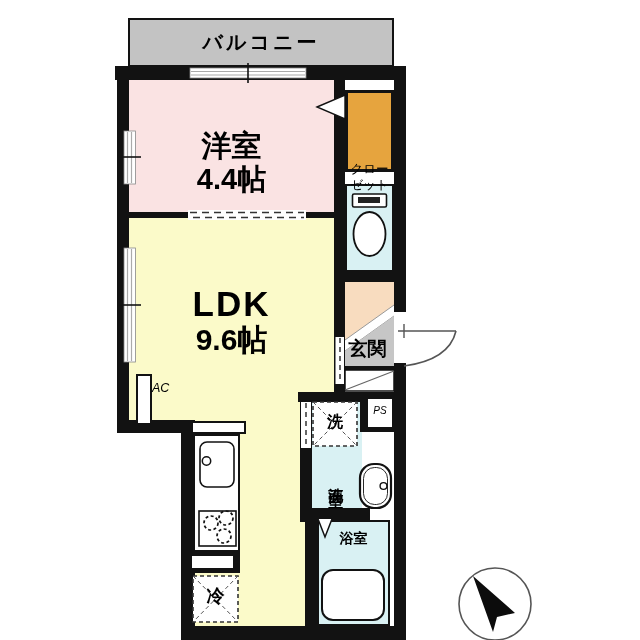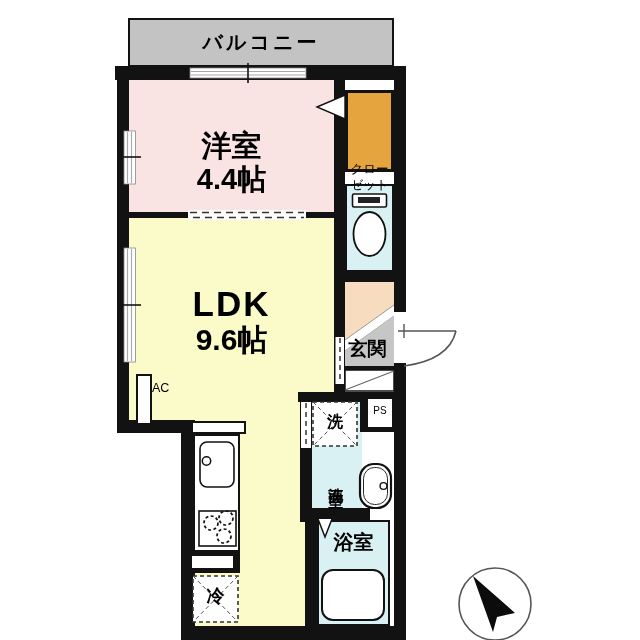--- a/index.html
+++ b/index.html
@@ -2,21 +2,21 @@
 <html><head>
 <meta charset="utf-8">
 <style>
   html,body{margin:0;padding:0;background:#fff;}
   .plan{position:relative;width:640px;height:640px;background:#fff;overflow:hidden;
         font-family:"Liberation Sans","DejaVu Sans",sans-serif;color:#111;}
   .abs{position:absolute;box-sizing:border-box;}
   .wall{position:absolute;background:#121212;}
   .room{position:absolute;box-sizing:border-box;}
   .lbl{position:absolute;text-align:center;line-height:1.12;font-weight:600;color:#000000;}
-  .lbl.small{font-weight:500;}
+  .lbl.small{font-weight:500;font-style:italic;}
   svg.overlay{position:absolute;left:0;top:0;width:640px;height:640px;pointer-events:none;}
   .vert{writing-mode:vertical-rl;text-orientation:upright;letter-spacing:2px;}
 </style>
 </head>
 <body>
 
 <div class="plan">
 
   <div class="room" style="left:128px;top:18px;width:266px;height:49px;background:#c3c3c3;border:2px solid #121212;"></div>
 
@@ -172,17 +172,17 @@
   <div class="lbl" style="left:343px;top:338px;width:49px;font-size:19px;">玄関</div>
 
   <div class="lbl small" style="left:152px;top:381px;width:30px;font-size:12.5px;text-align:left;">AC</div>
 
   <div class="lbl small" style="left:368px;top:405px;width:24px;font-size:10px;">PS</div>
 
   <div class="lbl" style="left:313px;top:413px;width:44px;font-size:16px;">洗</div>
 
   <div class="lbl vert" style="left:327px;top:448px;height:62px;font-size:15px;font-weight:600;">洗面室</div>
 
-  <div class="lbl" style="left:317px;top:531px;width:73px;font-size:20px;">浴室</div>
+  <div class="lbl" style="left:317px;top:531px;width:73px;font-size:14px;">浴室</div>
 
   <div class="lbl" style="left:193px;top:586px;width:45px;font-size:18px;">冷</div>
 
 </div>
 
 </body></html>

